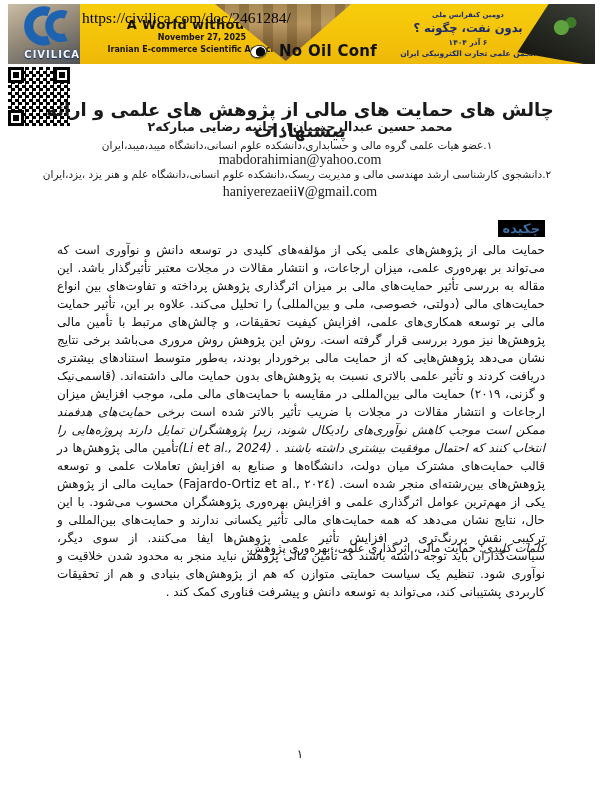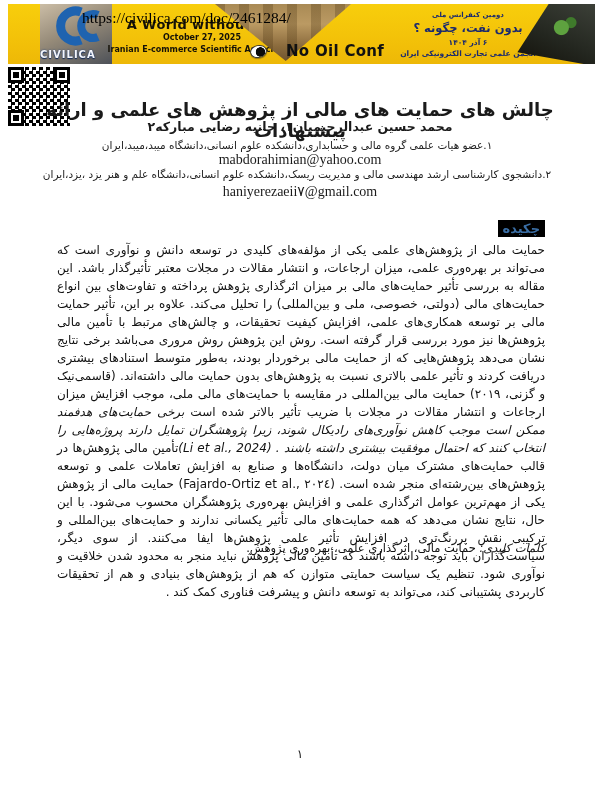--- a/index.html
+++ b/index.html
@@ -11,41 +11,40 @@
   }
   
   .banner {
     position:absolute; left:8px; top:4px; width:587px; height:60px;
     background:linear-gradient(180deg,#F8CE0C 0%,#F2BF08 70%,#EDB807 100%);
     overflow:hidden;
   }
   .logo-box {
     position:absolute; left:0; top:0; width:72px; height:60px;
     background:linear-gradient(155deg,#cbbda6 0%,#968b79 45%,#4d5158 100%);
-    display:flex; flex-direction:column; align-items:flex-start; justify-content:flex-end;
+    display:flex; flex-direction:column; align-items:flex-end; justify-content:flex-end;
     overflow:hidden;
-    margin-left:32px;
   }
   .logo-c { position:absolute; top:1px; left:8px; }
   .logo-text {
     position:relative; font-size:10px; font-weight:bold; letter-spacing:1px;
     color:#f4f6fb; text-shadow:0 0 2px #1e3f7a,0 1px 1px #12264d; margin-bottom:4px;
   }
   .banner-en { position:absolute; left:76px; top:13px; width:236px; text-align:center; color:#151208; }
   .banner-en .t1 { font-size:13px; font-weight:800; letter-spacing:.4px; }
   .banner-en .t2 { font-size:8px; font-weight:700; margin-top:1px; }
   .banner-en .t3 { font-size:8px; font-weight:700; margin-top:3px; }
   .monument {
     position:absolute; left:207px; top:0; width:136px; height:57px;
     clip-path:polygon(0 0,100% 0,52% 100%);
     background:
       repeating-linear-gradient(90deg, rgba(72,50,16,.28) 0 10px, rgba(0,0,0,0) 10px 24px),
       linear-gradient(180deg,#a98a55 0%,#bb9a63 35%,#8a6a3c 75%,#6f5430 100%);
   }
-  .nooil { position:absolute; left:242px; top:38px; display:flex; align-items:center; gap:19px; }
+  .nooil { position:absolute; left:242px; top:38px; display:flex; align-items:center; gap:12px; }
   .egg-icon {
     width:17px; height:13px; border-radius:50%;
     background:radial-gradient(circle at 62% 58%, #0b0b0b 0 4.5px, #ffffff 5px);
     border:1px solid #3a3a3a; transform:rotate(-12deg);
     box-shadow:0 1px 1px rgba(0,0,0,.35);
   }
   .nooil-text { font-size:15px; font-weight:800; color:#111; letter-spacing:.3px; }
   .banner-fa { position:absolute; right:52px; top:7px; width:150px; text-align:center; color:#1B2A6E; direction:rtl; }
   .banner-fa .f1 { font-size:7px; font-weight:700; }
   .banner-fa .f2 { font-size:11.5px; font-weight:800; margin-top:2px; }
@@ -110,21 +109,21 @@
     <div class="logo-box">
       <svg class="logo-c" width="58" height="42" viewBox="0 0 58 42">
         <path d="M33 7 a15 15 0 1 0 0 28" stroke="#1E63B0" stroke-width="9" fill="none"></path>
         <path d="M50 10 a12 12 0 1 0 0 22" stroke="#1E63B0" stroke-width="8" fill="none"></path>
       </svg>
       <div class="logo-text">CIVILICA</div>
     </div>
 
     <div class="banner-en">
       <div class="t1">A World without Oil</div>
-      <div class="t2">October 27, 2025</div>
+      <div class="t2">November 27, 2025</div>
       <div class="t3">Iranian E-commerce Scientific Association</div>
     </div>
 
     <div class="monument"></div>
 
     <div class="nooil">
       <span class="egg-icon"></span>
       <span class="nooil-text">No Oil Conf</span>
     </div>
 

